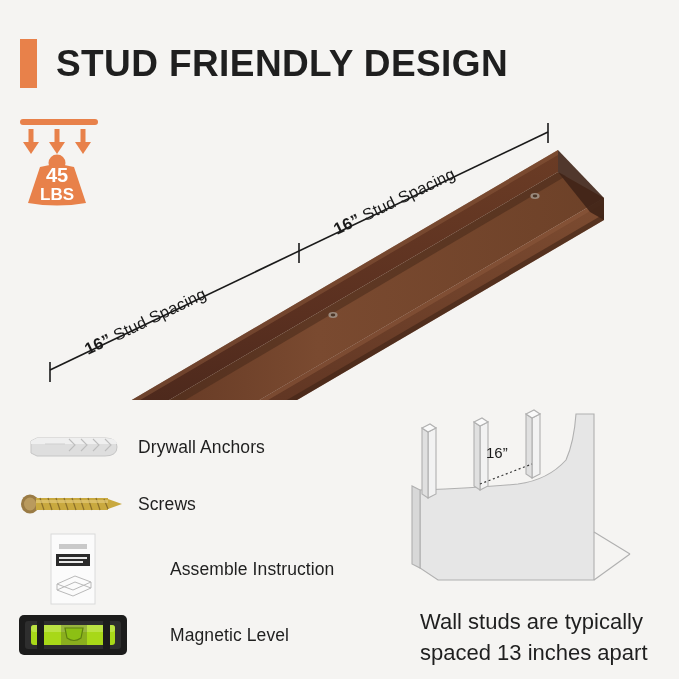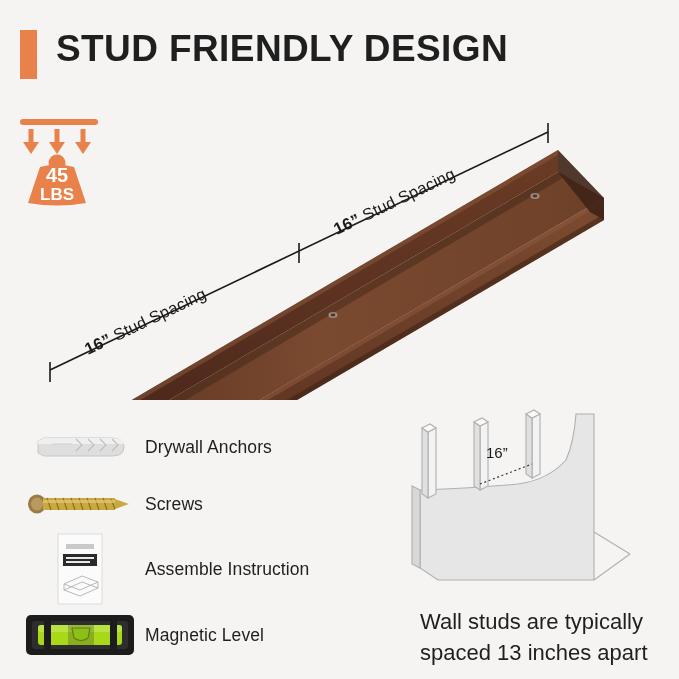--- a/index.html
+++ b/index.html
@@ -22,21 +22,21 @@
   }
 
   
   .header {
     position: absolute;
     left: 0;
     top: 30px;
     width: 679px;
     height: 66px;
     display: flex;
-    align-items: flex-start;
+    align-items: center;
   }
   .accent-bar {
     width: 17px;
     height: 49px;
     background: #e8814a;
     margin-left: 20px;
     flex: none;
   }
   .title {
     margin-left: 19px;
@@ -81,38 +81,38 @@
     font-family: "Liberation Sans", sans-serif;
     font-size: 16.5px;
     fill: #1a1a1a;
     letter-spacing: 0.2px;
   }
   .dim-label .q { font-weight: bold; }
 
   
   .accessories {
     position: absolute;
-    left: 15px;
+    left: 8px;
     top: 412px;
     width: 390px;
     height: 255px;
     padding-left: 33px;
   }
   .acc-row {
     position: absolute;
     left: 0;
     width: 390px;
     height: 58px;
     display: flex;
     align-items: center;
   }
   .acc-row.r0 { top: 6px; }
   .acc-row.r1 { top: 63px; }
-  .acc-row.r2 { top: 118px; height: 78px; }
-  .acc-row.r3 { top: 192px; height: 62px; }
+  .acc-row.r2 { top: 118px; height: 78px; gap: 32px; }
+  .acc-row.r3 { top: 192px; height: 62px; gap: 32px; }
 
   .acc-icon {
     width: 130px;
     flex: none;
     display: flex;
     align-items: center;
     justify-content: center;
   }
   .acc-icon svg { display: block; }
   .acc-label {

